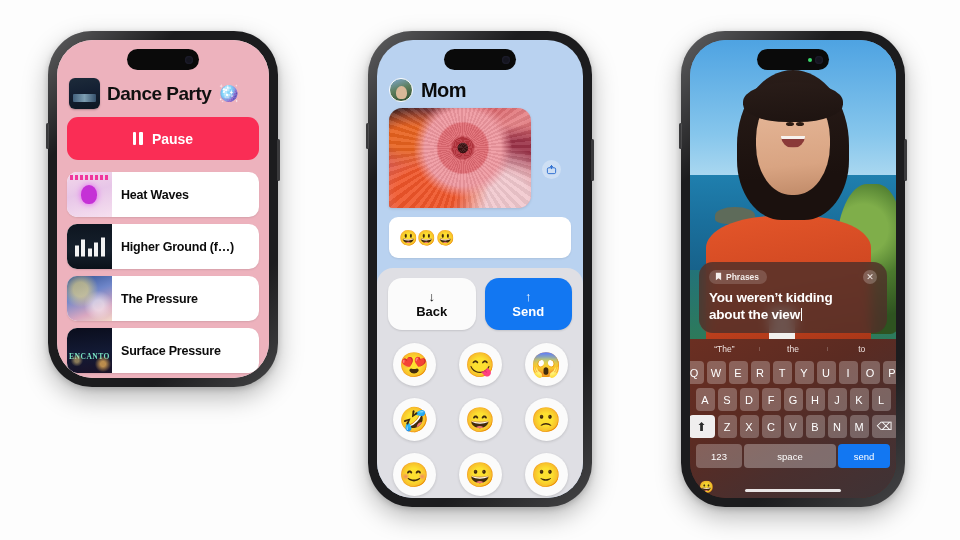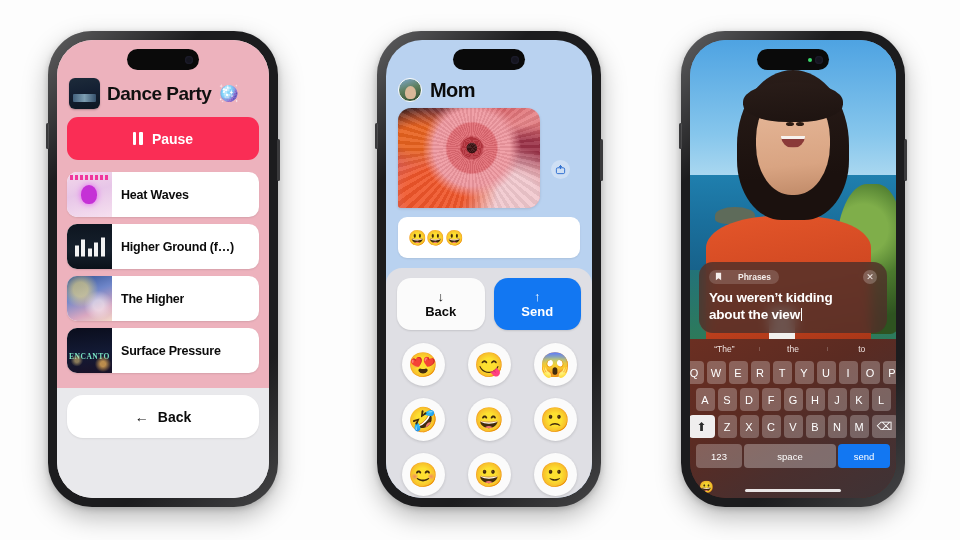--- a/index.html
+++ b/index.html
@@ -61,21 +61,21 @@
     width: 8px; height: 8px; border-radius: 50%;
     background: #15151f; margin-right: 6px;
     box-shadow: inset 0 0 2px #2b2b45;
   }
   .di-dot {
     width: 4px; height: 4px; border-radius: 50%;
     background: #3ad96b; margin-right: 3px;
   }
 
   
-  #phone1 { left: 48px; top: 31px; width: 230px; height: 476px; }
+  #phone1 { left: 48px; top: 31px; width: 230px; height: 356px; }
   .p1-screen { background: #e9e9ec; display: flex; flex-direction: column; }
   .p1-pinkzone {
     background: #edb2bd;
     padding: 38px 10px 6px 10px;
   }
   .p1-header {
     display: flex; align-items: center; gap: 7px;
     padding: 0 2px 8px 2px;
   }
   .p1-art-sm {
@@ -148,21 +148,21 @@
   .p1-bottom { flex: 1 1 auto; background: #e9e9ec; padding: 7px 10px 10px 10px;
                display:flex; align-items:flex-start; }
   .p1-back {
     width: 100%; height: 43px; background: #fff; border: none;
     border-radius: 16px; font-size: 14px; font-weight: 700; color: #0b0b0b;
     display: flex; align-items: center; justify-content: center; gap: 9px;
     cursor: pointer; box-shadow: 0 1px 2px rgba(0,0,0,.08);
   }
 
   
-  #phone2 { left: 377px; top: 31px; width: 224px; height: 476px; }
+  #phone2 { left: 368px; top: 31px; width: 224px; height: 476px; }
   .p2-screen { background: #b9d2f0; display: flex; flex-direction: column; }
   .p2-header { display: flex; align-items: center; gap: 8px; padding: 38px 12px 6px 12px; }
   .p2-avatar {
     width: 24px; height: 24px; border-radius: 50%; flex: 0 0 auto;
     background: linear-gradient(160deg,#7fa8cf 0%,#5e7f5e 45%,#2d4a2a 100%);
     position: relative; overflow: hidden; border: 1.5px solid #fff;
   }
   .p2-avatar::after { content:""; position:absolute; left:6px; top:7px; width:11px; height:13px;
                       border-radius:50% 50% 40% 40%; background:#d8b898; }
   .p2-name { font-size: 20px; font-weight: 800; color: #0a0a0a; letter-spacing: -0.6px; }
@@ -260,21 +260,21 @@
              border-top: 3px solid #f6f2ee; }
 
   .p3-phrases {
     position: absolute; left: 9px; right: 9px; bottom: 6px;
     background: rgba(78,48,42,0.82);
     border-radius: 14px; padding: 8px 10px 10px 10px;
     backdrop-filter: blur(6px);
   }
   .p3-ph-top { display:flex; align-items:center; justify-content:space-between; margin-bottom:5px; }
   .p3-ph-badge {
-    display:inline-flex; align-items:center; gap:16px;
+    display:inline-flex; align-items:center; gap:4px;
     background: rgba(255,255,255,.16); border-radius: 9px;
     padding: 2px 8px 2.5px 6px; font-size: 8.5px; font-weight: 600; color:#f4eeec;
   }
   .p3-ph-close {
     width: 14px; height: 14px; border-radius: 50%;
     background: rgba(255,255,255,.22); color:#efe6e3;
     display:flex; align-items:center; justify-content:center;
     font-size: 9px; cursor: pointer;
   }
   .p3-ph-text {
@@ -350,21 +350,21 @@
                 <i style="height:17px"></i>
                 <i style="height:8px"></i>
                 <i style="height:14px"></i>
                 <i style="height:19px"></i>
               </span>
           </div>
           <div class="p1-song">Higher Ground (f…)</div>
         </div>
         <div class="p1-row">
           <div class="p1-thumb art-drummer"></div>
-          <div class="p1-song">The Higher</div>
+          <div class="p1-song">The Pressure</div>
         </div>
         <div class="p1-row">
           <div class="p1-thumb art-encanto"></div>
           <div class="p1-song">Surface Pressure</div>
         </div>
       </div>
 
       <div class="p1-bottom">
         <button class="p1-back">
           <span>←</span>

